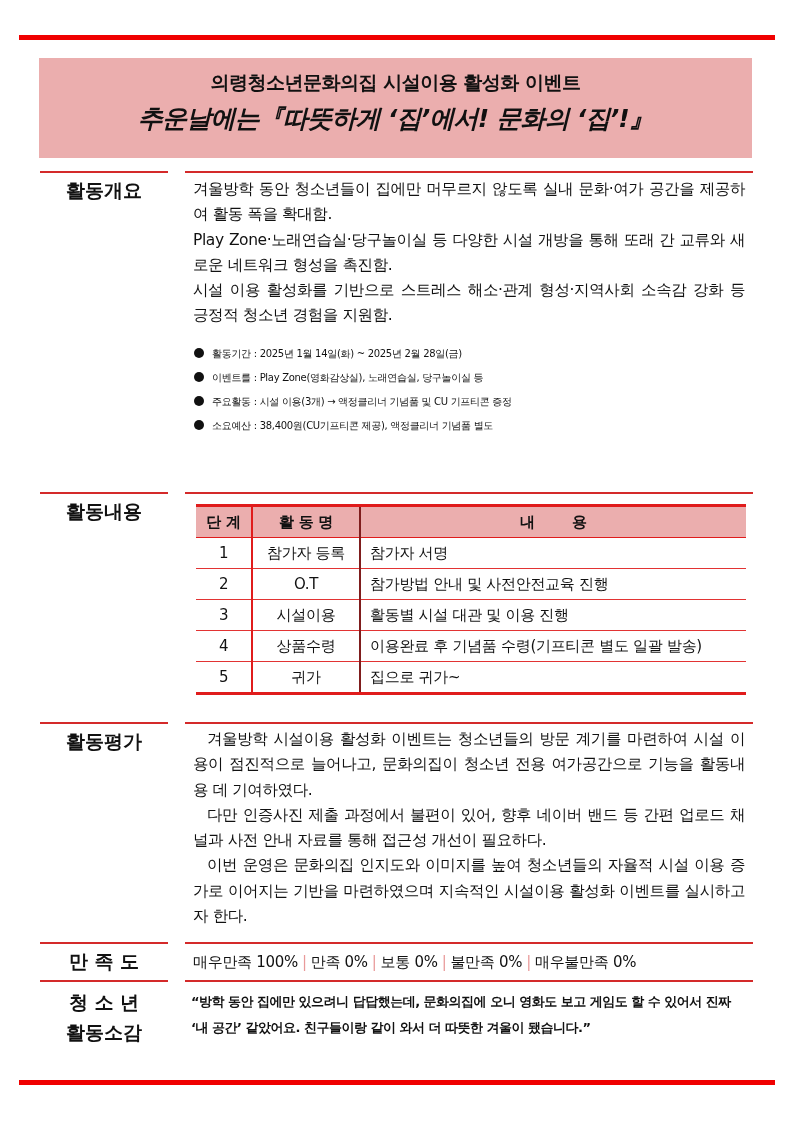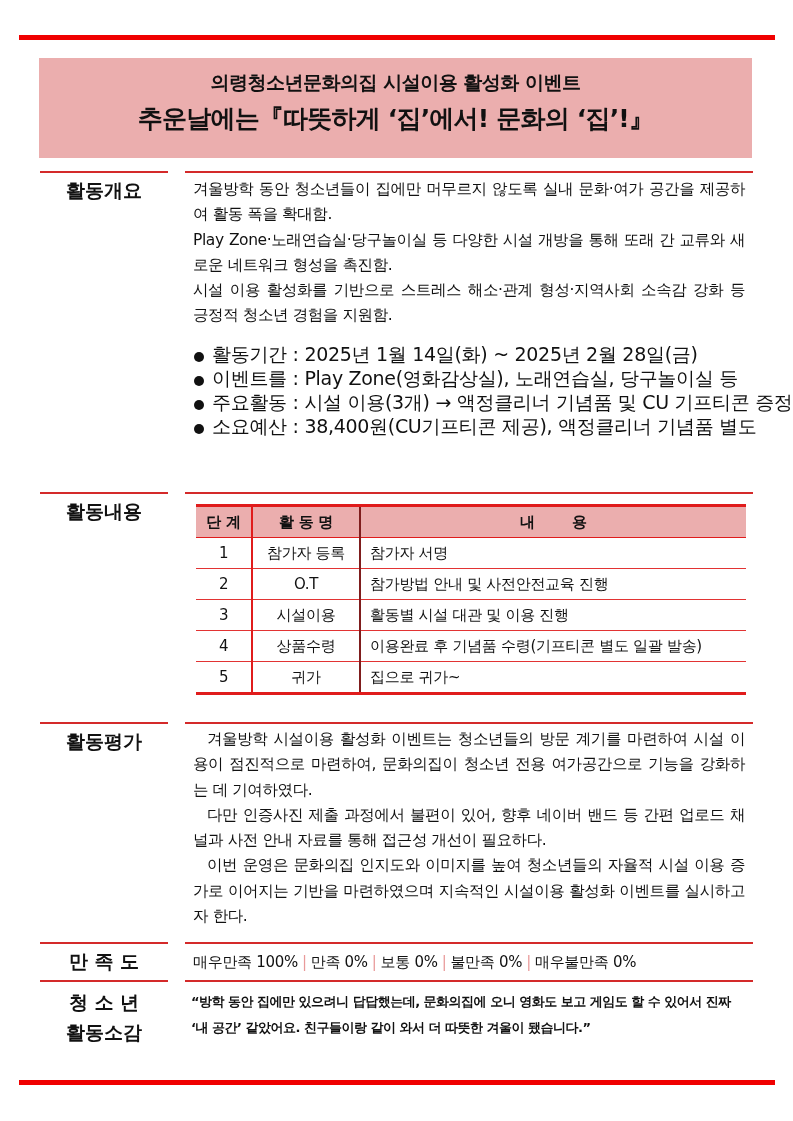--- a/index.html
+++ b/index.html
@@ -6,28 +6,28 @@
   body {
     width: 793px; height: 1121px; position: relative; overflow: hidden;
     font-family: "DejaVu Sans", "Liberation Sans", sans-serif; color: #111;
   }
   .rule-thick { position: absolute; left: 19px; width: 756px; height: 5px; background: #f00000; }
   .banner {
     position: absolute; left: 39px; top: 58px; width: 713px; height: 100px;
     background: #ebaeae; text-align: center;
   }
   .banner .t1 { position: absolute; left: 0; right: 0; top: 12px; font-size: 19px; font-weight: bold; letter-spacing: -0.5px; }
-  .banner .t2 { position: absolute; left: 0; right: 0; top: 44px; font-size: 25px; font-weight: bold; letter-spacing: -0.8px; }
+  .banner .t2 { position: absolute; left: 0; right: 0; top: 44px; font-size: 25px; font-weight: bold; letter-spacing: -0.8px; font-style: italic; }
   .hr-left { position: absolute; left: 40px; width: 128px; height: 2px; background: #d42a2a; }
   .hr-right { position: absolute; left: 185px; width: 568px; height: 2px; background: #d42a2a; }
   .sec-label { position: absolute; left: 40px; width: 128px; text-align: center; font-size: 19px; font-weight: bold; line-height: 28px; }
   .para { position: absolute; left: 193px; width: 552px; font-size: 15.5px; line-height: 25.3px; text-align: justify; letter-spacing: -0.4px; }
   .para p { margin: 0; }
   .indent { text-indent: 14px; }
-  .bullets { position: absolute; left: 193px; top: 342px; width: 560px; font-size: 19px; letter-spacing: -0.3px; }
+  .bullets { position: absolute; left: 193px; top: 342px; width: 560px; font-size: 10px; letter-spacing: -0.3px; }
   .bullet-row { height: 24px; line-height: 24px; white-space: nowrap; }
   .bullet-dot { display: inline-block; width: 10px; height: 10px; background: #111; border-radius: 50%; margin: 0 8px 0 1px; vertical-align: -1px; }
   table.steps {
     position: absolute; left: 196px; top: 504px; width: 550px;
     border-collapse: collapse; font-size: 15px; letter-spacing: -0.3px;
   }
   table.steps td, table.steps th { height: 30px; padding: 0; border-bottom: 1px solid #e23333; margin-left: 23px; }
   table.steps th { background: #ebaeae; font-weight: bold; font-size: 15px; border-top: 3px solid #e01c1c; border-bottom: 1px solid #e01c1c; }
   table.steps tr:last-child td { border-bottom: 3px solid #e01c1c; }
   table.steps .c1 { width: 55px; text-align: center; border-right: 2px solid #e01c1c; }
@@ -108,21 +108,21 @@
       <td class="c2">귀가</td>
       <td class="c3">집으로 귀가~</td>
     </tr>
   </tbody>
 </table>
 
 <div class="hr-left" style="top:722px;"></div>
 <div class="hr-right" style="top:722px;"></div>
 <div class="sec-label" style="top:727px;">활동평가</div>
 <div class="para" style="top:727px;">
-  <p class="indent">겨울방학 시설이용 활성화 이벤트는 청소년들의 방문 계기를 마련하여 시설 이용이 점진적으로 마련하여, 문화의집이 청소년 전용 여가공간으로 기능을 강화하는 데 기여하였다.</p>
+  <p class="indent">겨울방학 시설이용 활성화 이벤트는 청소년들의 방문 계기를 마련하여 시설 이용이 점진적으로 늘어나고, 문화의집이 청소년 전용 여가공간으로 기능을 활동내용 데 기여하였다.</p>
   <p class="indent">다만 인증사진 제출 과정에서 불편이 있어, 향후 네이버 밴드 등 간편 업로드 채널과 사전 안내 자료를 통해 접근성 개선이 필요하다.</p>
   <p class="indent">이번 운영은 문화의집 인지도와 이미지를 높여 청소년들의 자율적 시설 이용 증가로 이어지는 기반을 마련하였으며 지속적인 시설이용 활성화 이벤트를 실시하고자 한다.</p>
 </div>
 
 <div class="hr-left" style="top:942px;"></div>
 <div class="hr-right" style="top:942px;"></div>
 <div class="sec-label" style="top:947px;">만 족 도</div>
 <div class="sat">
   <span>매우만족 100%</span><span class="sep">|</span><span>만족 0%</span><span class="sep">|</span><span>보통 0%</span><span class="sep">|</span><span>불만족 0%</span><span class="sep">|</span><span>매우불만족 0%</span>
 </div>

